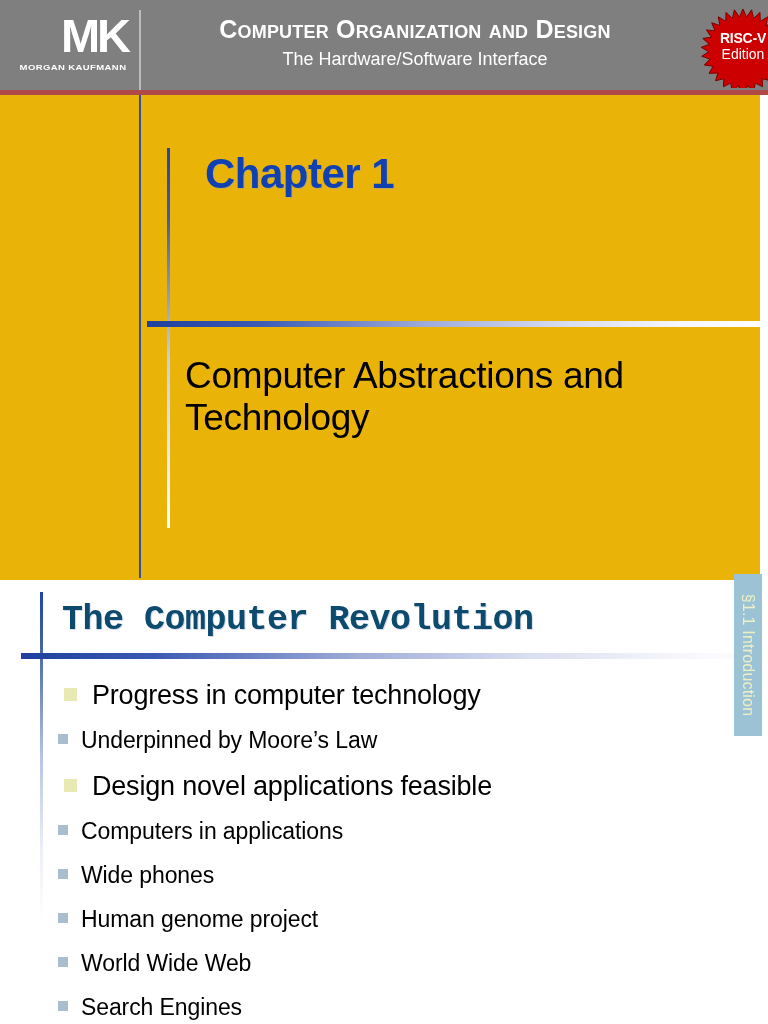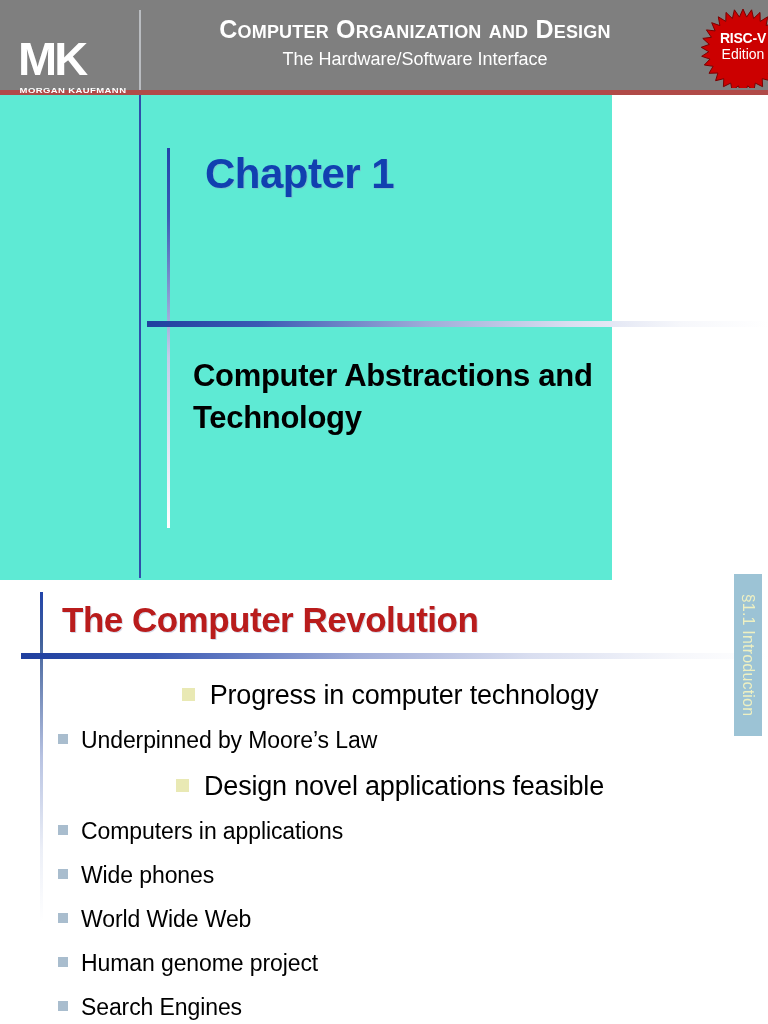--- a/index.html
+++ b/index.html
@@ -37,22 +37,21 @@
     width: 110px;
     height: 70px;
     color: #ffffff;
   }
   #mk-logo-mark {
     font-family: "Liberation Sans", sans-serif;
     font-weight: bold;
     font-size: 47px;
     line-height: 48px;
     letter-spacing: -3px;
-    text-align: left;
-    margin-top: 23px;
+    text-align: right;
   }
   #mk-logo-name {
     font-family: "Liberation Sans", sans-serif;
     font-weight: bold;
     font-size: 9.5px;
     letter-spacing: 0.4px;
     text-align: center;
     margin-top: 2px;
     transform: scaleY(0.85);
   }
@@ -110,23 +109,23 @@
   #riscv-line2 {
     font-size: 14px;
     font-weight: normal;
     line-height: 17px;
   }
 
   
   #slide-title {
     position: absolute;
     left: 0; top: 95px;
-    width: 612px;
+    width: 760px;
     height: 485px;
-    background: #5eead4;
+    background: #eab308;
   }
   #slide1-vline-outer {
     position: absolute;
     left: 139px; top: 0px;
     width: 2px;
     height: 483px;
     background: #2f4faa;
   }
   #slide1-vline-inner {
     position: absolute;
@@ -146,24 +145,24 @@
   }
   #slide1-rule {
     position: absolute;
     left: 147px; top: 226px;
     width: 621px;
     height: 6px;
     background: linear-gradient(to right, #1f3f9e 0%, #3b5ab4 18%, #9facd8 45%, #d9def0 68%, #f6f7fb 86%, #ffffff 100%);
   }
   #chapter-subject {
     position: absolute;
-    left: 193px; top: 260px;
+    left: 185px; top: 260px;
     width: 470px;
-    font-size: 31px;
-    font-weight: bold;
+    font-size: 37px;
+    font-weight: normal;
     color: #000000;
     line-height: 42px;
     letter-spacing: -0.3px;
   }
 
   
   #slide-content {
     position: absolute;
     left: 0; top: 580px;
     width: 768px;
@@ -175,24 +174,25 @@
     left: 40px; top: 12px;
     width: 3px;
     height: 330px;
     background: linear-gradient(to bottom, #2244aa 0%, #41619b 15%, #b8c3e2 50%, #eceff7 78%, #ffffff 100%);
   }
   #section-title {
     position: absolute;
     left: 62px; top: 20px;
     font-size: 35px;
     font-weight: bold;
-    color: #b91c1c;
+    color: #0c4a6e;
     letter-spacing: -0.5px;
     text-shadow: 1px 1px 0 rgba(150,165,205,0.40);
     white-space: nowrap;
+    font-family: Liberation Mono, monospace;
   }
   #slide2-rule {
     position: absolute;
     left: 21px; top: 653px;
     width: 747px;
     height: 6px;
     background: linear-gradient(to right, #1f3f9e 0%, #3b5ab4 18%, #9facd8 45%, #d9def0 68%, #f6f7fb 88%, #ffffff 100%);
   }
 
   
@@ -221,23 +221,22 @@
   #bullet-list {
     position: absolute;
     left: 0; top: 672px;
     width: 700px;
   }
   .bullet-row {
     display: flex;
     align-items: flex-start;
   }
   .bullet-l1 {
-    padding-left: 80px;
+    padding-left: 64px;
     margin-bottom: 1px;
-    justify-content: center;
   }
   .bullet-l2 {
     padding-left: 58px;
     margin-bottom: 1px;
   }
   .bullet-marker {
     flex: 0 0 auto;
     display: block;
   }
   .bullet-l1 .bullet-marker {
@@ -330,23 +329,23 @@
     <div class="bullet-row bullet-l2">
       <span class="bullet-marker"></span>
       <span class="bullet-text">Computers in applications</span>
     </div>
     <div class="bullet-row bullet-l2">
       <span class="bullet-marker"></span>
       <span class="bullet-text">Wide phones</span>
     </div>
     <div class="bullet-row bullet-l2">
       <span class="bullet-marker"></span>
+      <span class="bullet-text">Human genome project</span>
+    </div>
+    <div class="bullet-row bullet-l2">
+      <span class="bullet-marker"></span>
       <span class="bullet-text">World Wide Web</span>
     </div>
     <div class="bullet-row bullet-l2">
       <span class="bullet-marker"></span>
-      <span class="bullet-text">Human genome project</span>
-    </div>
-    <div class="bullet-row bullet-l2">
-      <span class="bullet-marker"></span>
       <span class="bullet-text">Search Engines</span>
     </div>
   </div>
 
 </body></html>

